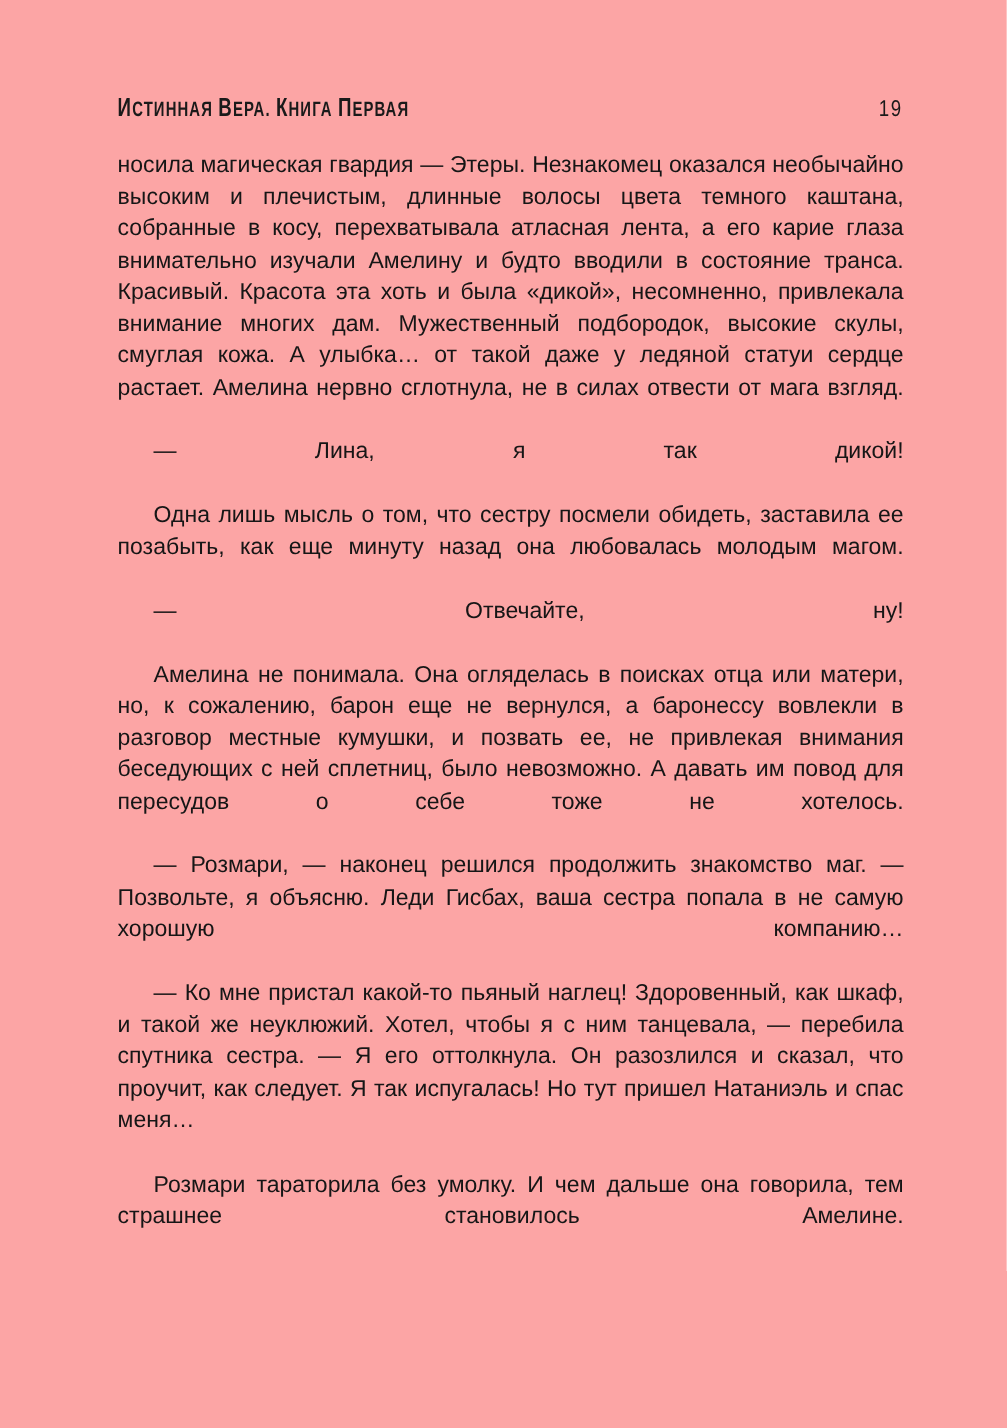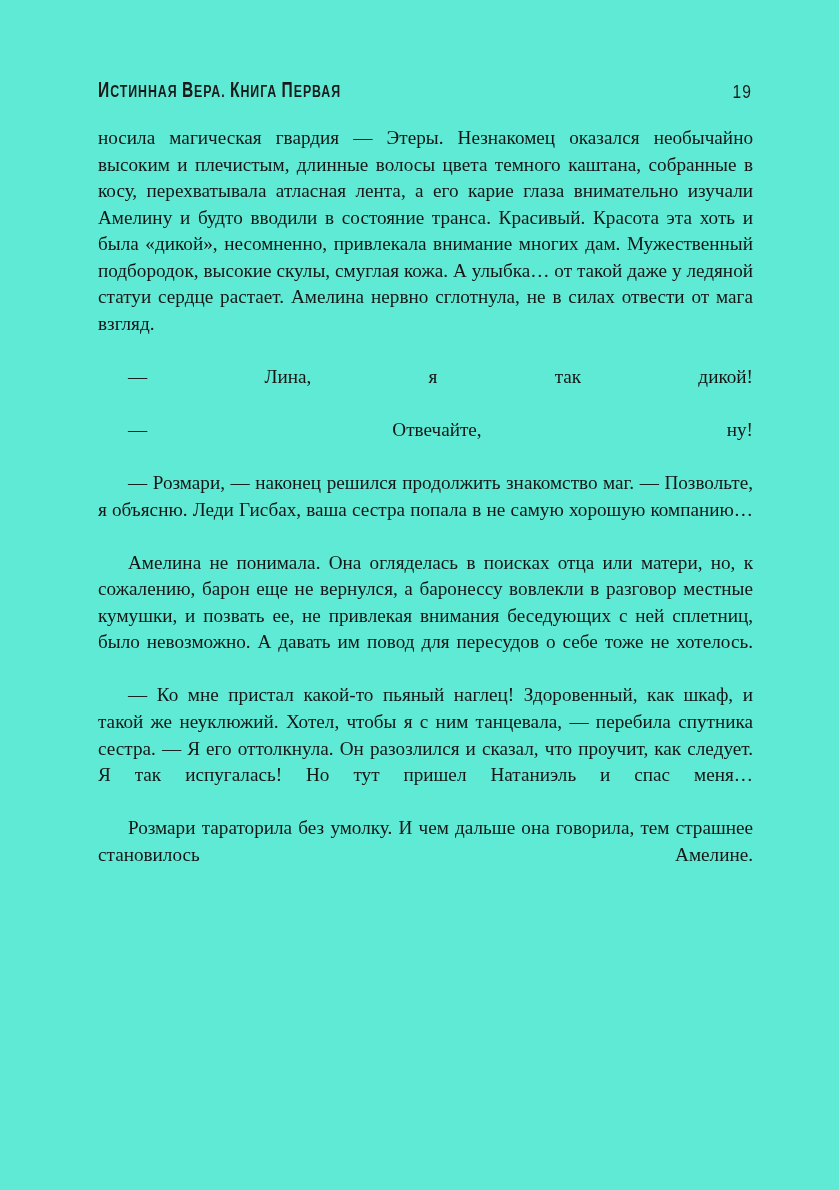--- a/index.html
+++ b/index.html
@@ -5,21 +5,21 @@
   html, body {
     margin: 0;
     padding: 0;
     background: #ffffff;
   }
 
   .page {
     position: relative;
     width: 839px;
     height: 1190px;
-    background: #5eead4;
+    background: #fca5a5;
     overflow: hidden;
     box-sizing: border-box;
   }
 
   
   .running-head {
     position: absolute;
     left: 98px;
     right: 87px;
     top: 80px;
@@ -60,21 +60,21 @@
   
   .text-block {
     position: absolute;
     left: 98px;
     top: 125px;
     width: 655px;
   }
 
   .text-block p {
     margin: 0;
-    font-family: Liberation Serif, serif;
+    font-family: Liberation Sans, sans-serif;
     font-size: 19.2px;
     line-height: 26.55px;
     color: #161616;
     text-align: justify;
     text-justify: inter-word;
     text-indent: 30px;
     hyphens: manual;
     -webkit-hyphens: manual;
   }
 
@@ -97,21 +97,22 @@
   <div class="running-head">
     <div class="running-head-title">
       <span class="cap">И</span><span>стинная</span><span>&nbsp;</span><span class="cap">В</span><span>ера.</span><span>&nbsp;</span><span class="cap">К</span><span>нига</span><span>&nbsp;</span><span class="cap">П</span><span>ервая</span>
     </div>
     <div class="page-number">19</div>
   </div>
 
   <div class="text-block">
     <p class="no-indent">носила магическая гвардия — Этеры. Незнакомец оказался необы­чайно высоким и плечистым, длинные волосы цвета темного каш­тана, собранные в косу, перехватывала атласная лента, а его карие глаза внимательно изучали Амелину и будто вводили в состояние транса. Красивый. Красота эта хоть и была «дикой», несомненно, привлекала внимание многих дам. Мужественный подбородок, вы­сокие скулы, смуглая кожа. А улыбка… от такой даже у ледяной ста­туи сердце растает. Амелина нервно сглотнула, не в силах отвести от мага взгляд.</p>
     <p>— Лина, я так дикой!</p>
+    <p>Одна лишь мысль о том, что сестру посмели обидеть, заставила ее позабыть, как еще минуту назад она любовалась молодым магом.</p>
     <p>— Отвечайте, ну!</p>
+    <p>Амелина не понимала. Она огляделась в поисках отца или мате­ри, но, к сожалению, барон еще не вернулся, а баронессу вовлекли в разговор местные кумушки, и позвать ее, не привлекая внимания беседующих с ней сплетниц, было невозможно. А давать им повод для пересудов о себе тоже не хотелось.</p>
     <p>— Розмари, — наконец решился продолжить знакомство маг. — Позвольте, я объясню. Леди Гисбах, ваша сестра попала в не самую хорошую компанию…</p>
-    <p>Амелина не понимала. Она огляделась в поисках отца или мате­ри, но, к сожалению, барон еще не вернулся, а баронессу вовлекли в разговор местные кумушки, и позвать ее, не привлекая внимания беседующих с ней сплетниц, было невозможно. А давать им повод для пересудов о себе тоже не хотелось.</p>
     <p>— Ко мне пристал какой-то пьяный наглец! Здоровенный, как шкаф, и такой же неуклюжий. Хотел, чтобы я с ним танцевала, — перебила спутника сестра. — Я его оттолкнула. Он разозлился и сказал, что проучит, как следует. Я так испугалась! Но тут пришел Натаниэль и спас меня…</p>
     <p>Розмари тараторила без умолку. И чем дальше она говорила, тем страшнее становилось Амелине.</p>
 
   </div>
 
 </div>
 
 </body></html>

